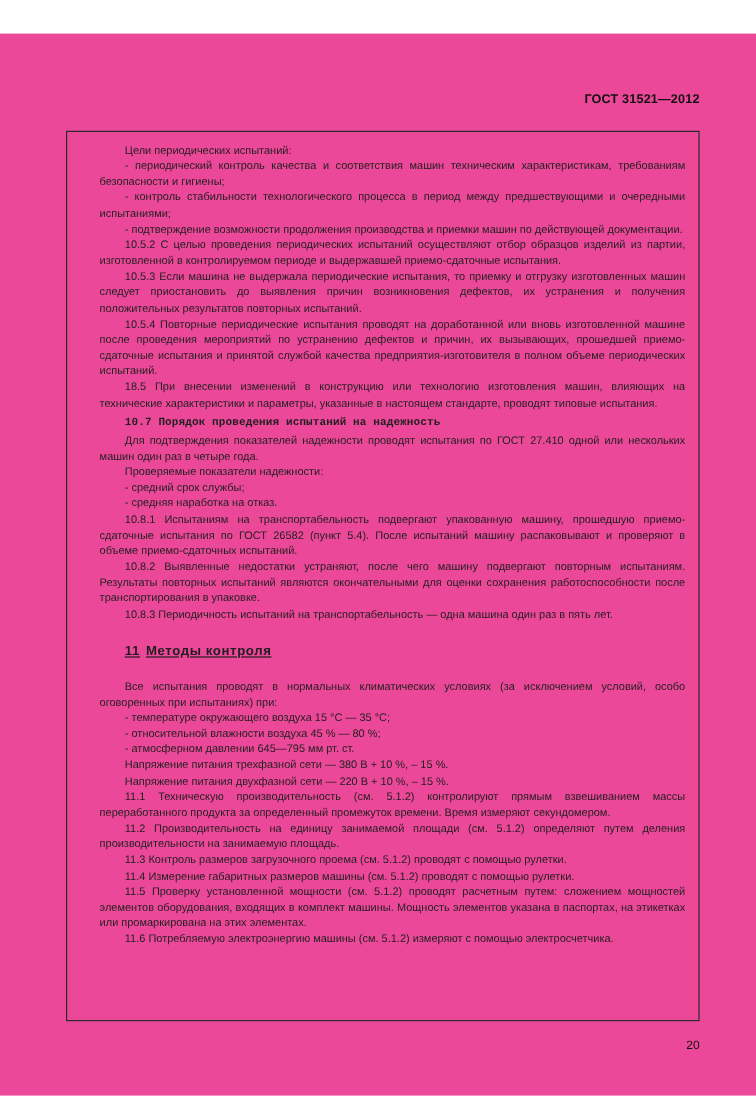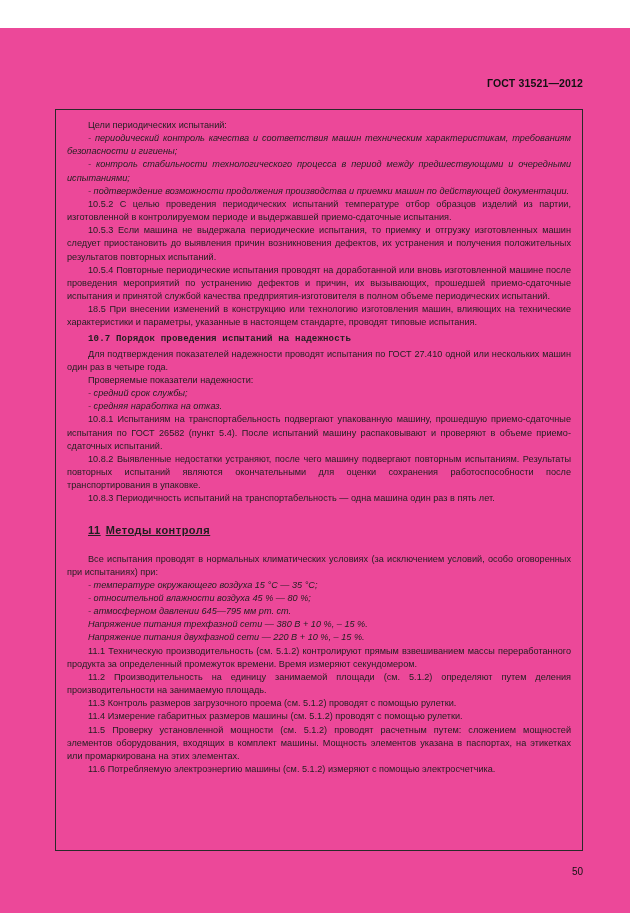--- a/index.html
+++ b/index.html
@@ -42,21 +42,21 @@
 
   
   .text-frame {
     position: absolute;
     left: 55px;
     top: 81px;
     width: 528px;
     height: 742px;
     border: 1px solid #2a2a2a;
     box-sizing: border-box;
-    padding: 9px 11px 0 11px;
+    padding: 9px 11px 0 27px;
   }
 
   .body-text {
     font-size: 9.15px;
     line-height: 13.15px;
     text-align: justify;
     text-justify: inter-word;
     color: #1f1f1f;
     letter-spacing: 0.01px;
   }
@@ -66,21 +66,20 @@
   }
 
   
   p.para {
     text-indent: 21px;
   }
 
   
   p.dash {
     text-indent: 21px;
-    font-style: italic;
   }
 
   
   p.subhead {
     text-indent: 21px;
     font-weight: bold;
     letter-spacing: 0.12px;
     margin-top: 2.5px;
     margin-bottom: 2.5px;
     text-align: left;
@@ -120,21 +119,21 @@
   <div class="running-head">ГОСТ 31521—2012</div>
 
   <div class="text-frame">
     <div class="body-text">
 
       <p class="para">Цели периодических испытаний:</p>
       <p class="dash">- периодический контроль качества и соответствия машин  техническим  характеристикам, требованиям безопасности и гигиены;</p>
       <p class="dash">- контроль стабильности технологического процесса в период между предшествующими и очередными испытаниями;</p>
       <p class="dash">- подтверждение возможности продолжения производства и приемки машин по действующей документации.</p>
 
-      <p class="para">10.5.2 С целью проведения периодических испытаний температуре отбор образцов изделий из партии, изготовленной в контролируемом периоде и выдержавшей приемо-сдаточные испытания.</p>
+      <p class="para">10.5.2 С целью проведения периодических испытаний осуществляют отбор образцов изделий из партии, изготовленной в контролируемом периоде и выдержавшей приемо-сдаточные испытания.</p>
       <p class="para">10.5.3 Если машина не выдержала периодические испытания, то приемку и отгрузку изготовленных машин следует приостановить до выявления причин возникновения дефектов, их устранения и получения положительных результатов повторных испытаний.</p>
       <p class="para">10.5.4 Повторные периодические испытания проводят на доработанной или вновь изготовленной машине после проведения мероприятий по устранению дефектов и причин, их вызывающих, прошедшей приемо-сдаточные испытания и принятой службой качества предприятия-изготовителя в полном объеме периодических испытаний.</p>
       <p class="para">18.5 При внесении изменений в конструкцию или технологию изготовления машин, влияющих на технические характеристики и параметры, указанные  в  настоящем  стандарте,  проводят  типовые испытания.</p>
 
       <p class="subhead">10.7 Порядок проведения испытаний на надежность</p>
       <p class="para">Для подтверждения показателей надежности проводят испытания по ГОСТ 27.410 одной или нескольких машин один раз в четыре года.</p>
       <p class="para">Проверяемые показатели надежности:</p>
       <p class="dash">- средний срок службы;</p>
       <p class="dash">- средняя наработка на отказ.</p>
 
@@ -156,15 +155,15 @@
       <p class="para">11.1 Техническую производительность  (см. 5.1.2) контролируют  прямым взвешиванием массы переработанного продукта за определенный промежуток времени. Время измеряют  секундомером.</p>
       <p class="para">11.2 Производительность на единицу занимаемой площади (см. 5.1.2) определяют  путем деления производительности на занимаемую площадь.</p>
       <p class="para">11.3 Контроль размеров загрузочного проема (см. 5.1.2)  проводят с помощью рулетки.</p>
       <p class="para">11.4 Измерение габаритных размеров машины (см. 5.1.2) проводят с помощью рулетки.</p>
       <p class="para">11.5 Проверку установленной мощности (см. 5.1.2) проводят  расчетным путем:  сложением мощностей элементов оборудования, входящих в комплект машины.  Мощность элементов указана в паспортах, на этикетках или промаркирована на этих элементах.</p>
       <p class="para">11.6 Потребляемую электроэнергию машины (см. 5.1.2) измеряют с помощью электросчетчика.</p>
 
     </div>
   </div>
 
-  <div class="folio">50</div>
+  <div class="folio">20</div>
 
 </div>
 
 </body></html>

